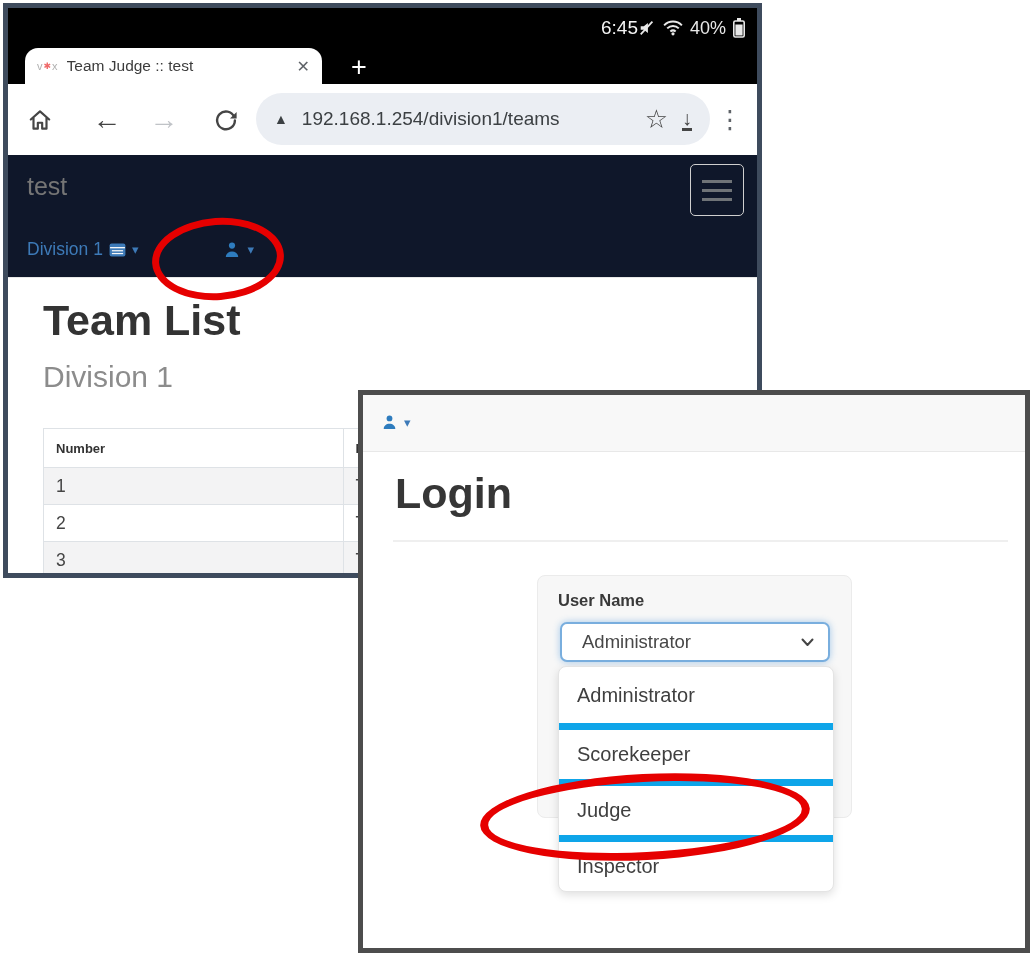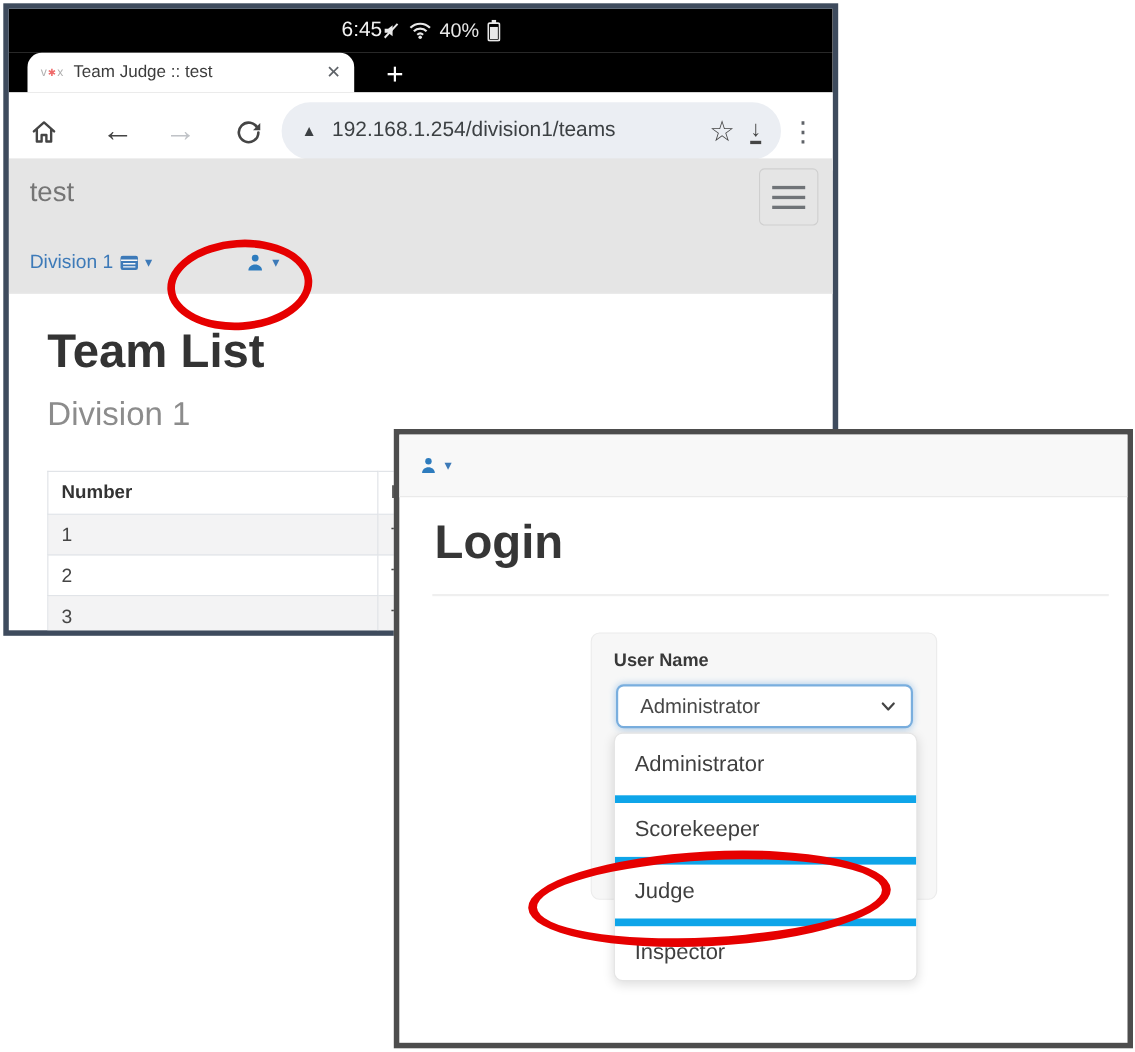--- a/index.html
+++ b/index.html
@@ -5,21 +5,21 @@
   html,body{margin:0;padding:0;background:#fff;}
   .canvas{position:relative;width:1032px;height:956px;background:#ffffff;overflow:hidden;
           font-family:"Liberation Sans","DejaVu Sans",sans-serif;}
   
   .win{position:absolute;box-sizing:border-box;background:#fff;overflow:hidden;}
   .win1{left:3px;top:3px;width:759px;height:575px;border:5px solid #3e4b5d;z-index:1;}
   .win2{left:358px;top:390px;width:672px;height:563px;border:5px solid #4d4d4d;z-index:10;}
   .win-inner{position:relative;width:100%;height:100%;}
   
   .statusbar{position:absolute;left:0;top:0;width:100%;height:40px;background:#000;display:flex;
-             align-items:center;justify-content:center;padding:0 12px;box-sizing:border-box;}
+             align-items:center;justify-content:flex-end;padding:0 12px;box-sizing:border-box;}
   .statusbar .time{color:#f2f2f2;font-size:19px;}
   .statusbar .right{display:flex;align-items:center;gap:7px;color:#e8e8e8;font-size:18px;}
   
   .tabstrip{position:absolute;left:0;top:40px;width:100%;height:36px;background:#000;}
   .tab{position:absolute;left:17px;top:0;width:297px;height:36px;background:#fff;
        border-radius:13px 13px 0 0;display:flex;align-items:center;padding:0 12px;box-sizing:border-box;gap:9px;}
   .tab .title{font-size:15.5px;color:#3c3c3c;flex:1;white-space:nowrap;overflow:hidden;}
   .tab .close{font-size:16px;color:#5f6368;}
   .favicon{display:flex;align-items:center;font-size:11px;color:#b0b0b0;line-height:1;}
   .favicon .dot{color:#ef6a6a;font-size:9px;margin:0 1px;}
@@ -30,36 +30,36 @@
   .tool{position:absolute;top:0;height:71px;display:flex;align-items:center;justify-content:center;color:#454545;}
   .arrow{font-size:29px;}
   .pill{position:absolute;left:248px;top:9px;width:454px;height:52px;background:#ebeef3;border-radius:26px;
         display:flex;align-items:center;padding:0 18px;box-sizing:border-box;gap:14px;}
   .pill .url{font-size:19px;color:#3c4043;flex:1;white-space:nowrap;overflow:hidden;}
   .warn{font-size:14px;color:#3c4043;}
   .star{font-size:26px;color:#454545;}
   .dl{font-size:20px;font-weight:bold;color:#454545;border-bottom:3px solid #454545;line-height:1;padding-bottom:0px;}
   .kebab{font-size:25px;color:#5f6368;}
   
-  .navbar1{position:absolute;left:0;top:136px;width:100%;height:123px;background:#e5e5e5;
+  .navbar1{position:absolute;left:0;top:147px;width:100%;height:123px;background:#0f172a;
            border-bottom:1px solid #e8e8e8;box-sizing:border-box;padding-left:37px;}
   .brand{position:absolute;left:19px;top:17px;font-size:25px;color:#757575;}
   .hamburger{position:absolute;right:13px;top:9px;width:54px;height:52px;border:1px solid #cfcfcf;border-radius:5px;
              display:flex;flex-direction:column;align-items:center;justify-content:center;gap:6px;background:transparent;box-sizing:border-box;}
   .hamburger span{display:block;width:30px;height:3px;background:#6f7377;}
   .navlinks{position:absolute;left:19px;top:84px;display:flex;align-items:center;gap:8px;}
   .bluelink{color:#3d7ab8;font-size:17.5px;display:flex;align-items:center;gap:6px;}
   .caret{color:#3d7ab8;font-size:13px;}
   .usermenu{display:flex;align-items:center;gap:7px;margin-left:78px;}
   
   .h1a{position:absolute;left:35px;top:288px;font-size:43px;font-weight:bold;color:#333;}
   .sub{position:absolute;left:35px;top:352px;font-size:30px;color:#8c8c8c;}
   table.teams{position:absolute;left:35px;top:420px;width:600px;border-collapse:collapse;
               border-top:1px solid #dee2e6;font-size:17.5px;color:#454545;}
-  table.teams th{border:1px solid #dee2e6;text-align:left;font-size:17px;color:#333;
+  table.teams th{border:1px solid #dee2e6;text-align:left;font-size:13px;color:#333;
                  padding:8px 12px;height:22px;background:#fff;}
   table.teams td{border:1px solid #dee2e6;text-align:left;padding:7px 12px;height:22px;}
   tr.row-odd{background:#f3f3f4;}
   tr.row-even{background:#ffffff;}
   
   .navbar2{position:absolute;left:0;top:0;width:100%;height:57px;background:#f8f8f8;
            border-bottom:1px solid #e8e8e8;box-sizing:border-box;}
   .navbar2 .usermenu2{position:absolute;left:19px;top:20px;display:flex;align-items:center;gap:7px;}
   .h1b{position:absolute;left:32px;top:74px;font-size:43px;font-weight:bold;color:#363636;}
   .hr2{position:absolute;left:30px;top:145px;width:615px;height:0;border-top:2px solid #efefef;}

